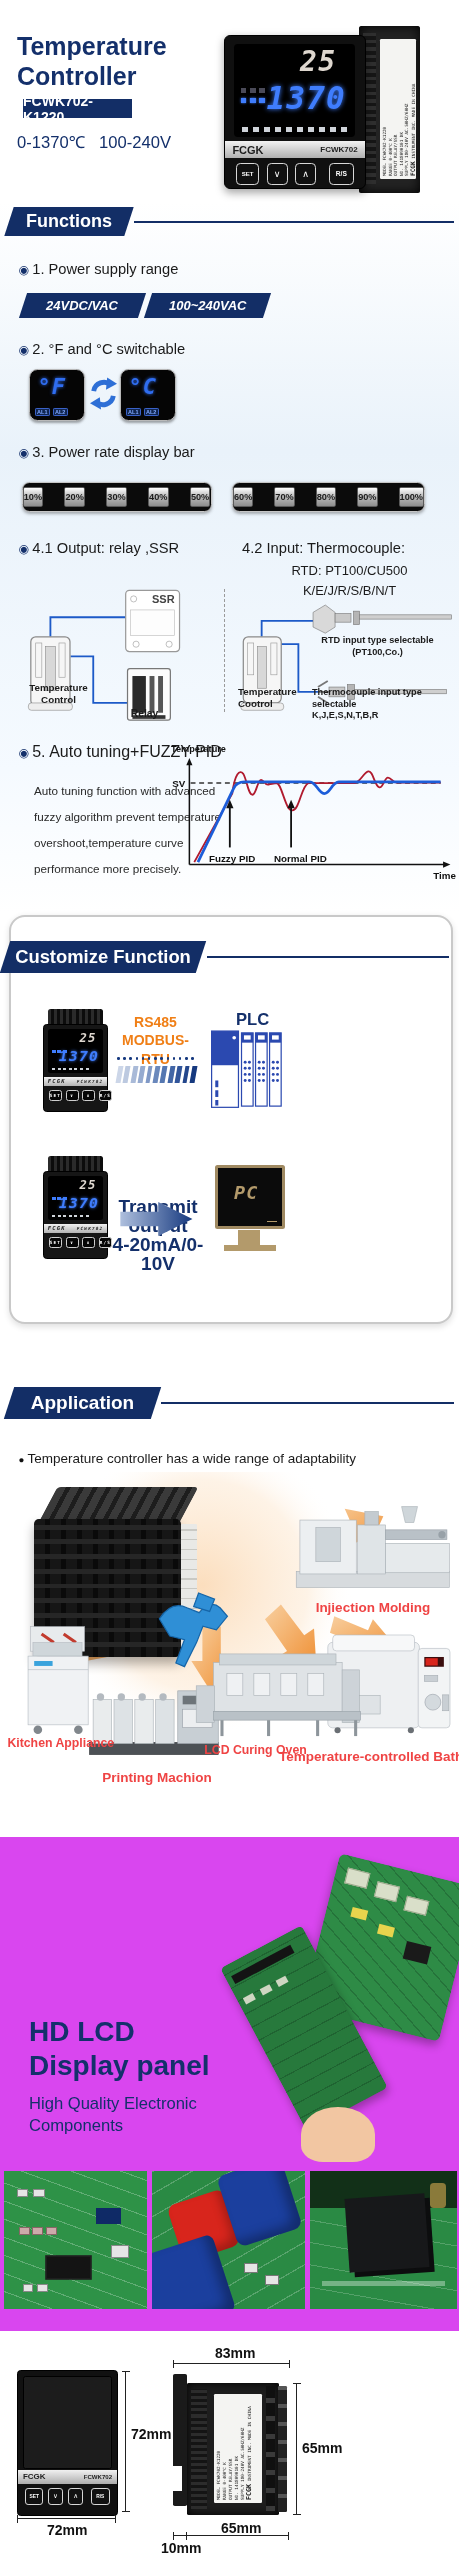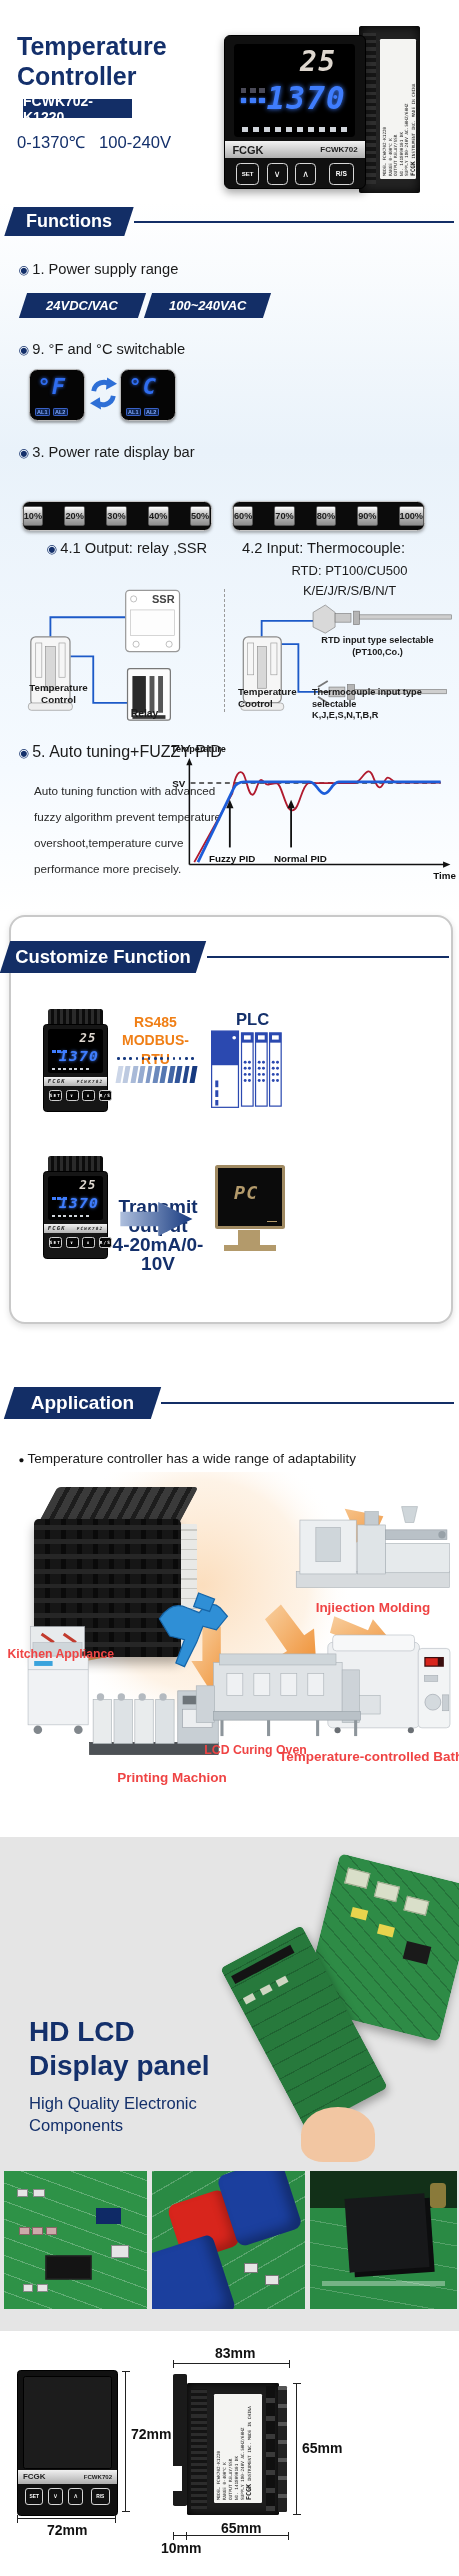--- a/index.html
+++ b/index.html
@@ -24,21 +24,21 @@
   .fcdisp{position:absolute;width:54px;height:50px;background:#050505;border:1.8px solid #b9b9b9;
           border-radius:8.6px;box-shadow:0 1.2px 2.5px rgba(0,0,0,.35);}
   .fcdisp .val{position:absolute;top:3.7px;left:7.4px;font-size:22px;color:#2f6df0;
                text-shadow:0 0 3.7px #2f6df0;}
   .alrow{position:absolute;left:4.9px;bottom:4.3px;display:flex;gap:3.1px;}
   .alchip{font-size:5.5px;color:#7fa8ff;border:0.6px solid #3a62c8;background:#10254f;
           padding:0 1.2px;border-radius:1.2px;font-weight:bold;}
   
   .ratebar{position:absolute;height:28px;background:#0b0b0b;border:1.8px solid #c6c6c6;
            border-radius:7.4px;display:flex;align-items:center;justify-content:center;gap:21px;
-           box-shadow:0 1.2px 3.1px rgba(0,0,0,.3);margin-top:19px;}
+           box-shadow:0 1.2px 3.1px rgba(0,0,0,.3);}
   .chip{width:31px;height:18.4px;background:linear-gradient(180deg,#ffffff,#bdbdbd 45%,#8d8d8d);
         border:0.6px solid #5a5a5a;border-radius:1.8px;display:flex;align-items:center;
         justify-content:center;font-size:9.2px;font-weight:bold;color:#1c1c1c;}
   
   .ctl{position:absolute;}
   .ctl .cap{position:absolute;left:7%;top:0;width:86%;height:16px;border-radius:2.5px 2.5px 0 0;
             background:repeating-linear-gradient(90deg,#2b2b2b 0 3.1px,#0c0c0c 3.1px 6.1px);}
   .ctl .body{position:absolute;left:0;top:14.7px;right:0;bottom:0;background:#161616;
              border-radius:3.7px;border:0.6px solid #000;}
   .ctl .scr{position:absolute;left:4.3px;top:4.3px;right:4.3px;height:44px;background:#000;border-radius:2.5px;}
@@ -171,21 +171,21 @@
   </div>
 
   <div class="pbadge" style="left:23px;top:293px;width:119px;height:25px;">
     <span>24VDC/VAC</span>
   </div>
   <div class="pbadge" style="left:148px;top:293px;width:119px;height:25px;">
     <span>100~240VAC</span>
   </div>
 
   <div class="fitem" style="left:18.4px;top:341px;">
-    <span class="dot">◉</span><span>9. °F and °C switchable</span>
+    <span class="dot">◉</span><span>2. °F and °C switchable</span>
   </div>
 
   <div class="fcdisp" style="left:29px;top:369px;">
     <div class="val seg">°F</div>
     <div class="alrow">
       <span class="alchip">AL1</span>
       <span class="alchip">AL2</span>
     </div>
   </div>
   <svg class="abs" style="left:90px;top:375px;" width="27" height="37" viewBox="0 0 44 60">
@@ -214,21 +214,21 @@
     <span class="chip">50%</span>
   </div>
   <div class="ratebar" style="left:232px;top:482px;width:191px;">
     <span class="chip">60%</span>
     <span class="chip">70%</span>
     <span class="chip">80%</span>
     <span class="chip">90%</span>
     <span class="chip" style="width:34px;">100%</span>
   </div>
 
-  <div class="fitem" style="left:18.4px;top:540px;margin-left:28px;">
+  <div class="fitem" style="left:18.4px;top:540px;">
     <span class="dot">◉</span><span>4.1 Output: relay ,SSR</span>
   </div>
   <div class="fitem" style="left:242px;top:540px;">
     <span>4.2 Input: Thermocouple:</span>
   </div>
   <div class="abs" style="left:279px;top:563px;width:141px;text-align:center;font-size:13px;color:#1b1b1b;">RTD: PT100/CU500</div>
   <div class="abs" style="left:279px;top:583px;width:141px;text-align:center;font-size:13px;color:#1b1b1b;">K/E/J/R/S/B/N/T</div>
 
   <svg class="abs" style="left:12.3px;top:583px;" width="209" height="153" viewBox="0 0 340 250">
     <polyline points="62,88 62,56 185,56" fill="none" stroke="#1d5ac8" stroke-width="3"></polyline>
@@ -610,25 +610,25 @@
     <rect x="268" y="76" width="34" height="30" fill="#dfe3e6" stroke="#aab1b7"></rect>
     <rect x="30" y="102" width="240" height="14" fill="#b9c1c7" stroke="#98a1a8"></rect>
     <line x1="44" y1="116" x2="44" y2="142" stroke="#8d959b" stroke-width="5"></line>
     <line x1="120" y1="116" x2="120" y2="142" stroke="#8d959b" stroke-width="5"></line>
     <line x1="200" y1="116" x2="200" y2="142" stroke="#8d959b" stroke-width="5"></line>
     <line x1="262" y1="116" x2="262" y2="142" stroke="#8d959b" stroke-width="5"></line>
   </svg>
 
   <div class="applab" style="left:307px;top:1600px;width:132px;text-align:center;">Injiection Molding</div>
   <div class="applab" style="left:279px;top:1749px;width:181px;text-align:center;">Temperature-controlled Bath</div>
-  <div class="applab" style="left:7.4px;top:1647px;width:104px;text-align:center;font-size:12.3px;">Kitchen Appliance</div>
-  <div class="applab" style="left:112px;top:1770px;width:120px;text-align:center;">Printing Machion</div>
+  <div class="applab" style="left:7.4px;top:1736px;width:104px;text-align:center;font-size:12.3px;">Kitchen Appliance</div>
+  <div class="applab" style="left:97px;top:1770px;width:120px;text-align:center;">Printing Machion</div>
   <div class="applab" style="left:202px;top:1743px;width:107px;text-align:center;font-size:12.3px;">LCD Curing Oven</div>
 
-  <div class="abs" style="left:0;top:1837px;width:460px;height:494px;background:#e5e5e5;">
+  <div class="abs" style="left:0;top:1837px;width:460px;height:494px;background:#d946ef;">
 
     <div class="abs" style="left:264px;top:24.5px;width:196px;height:294px;">
       <div class="abs" style="left:55px;top:6.1px;width:141px;height:159px;background:#2e8b46;border-radius:6.1px;
                   transform:rotate(14deg);box-shadow:0 4.9px 9.8px rgba(0,0,0,.3);
                   background-image:repeating-linear-gradient(35deg,transparent 0 11px,#25733a 11px 12.3px);">
         <i class="abs" style="left:11px;top:12.3px;width:21px;height:13.5px;background:#d9dfc9;border:0.6px solid #9aa78a;"></i>
         <i class="abs" style="left:43px;top:18.4px;width:21px;height:13.5px;background:#d9dfc9;border:0.6px solid #9aa78a;"></i>
         <i class="abs" style="left:75px;top:24.5px;width:21px;height:13.5px;background:#d9dfc9;border:0.6px solid #9aa78a;"></i>
         <i class="abs" style="left:24.5px;top:49px;width:16px;height:9.8px;background:#e8d44d;"></i>
         <i class="abs" style="left:55px;top:59px;width:16px;height:9.8px;background:#e8d44d;"></i>

